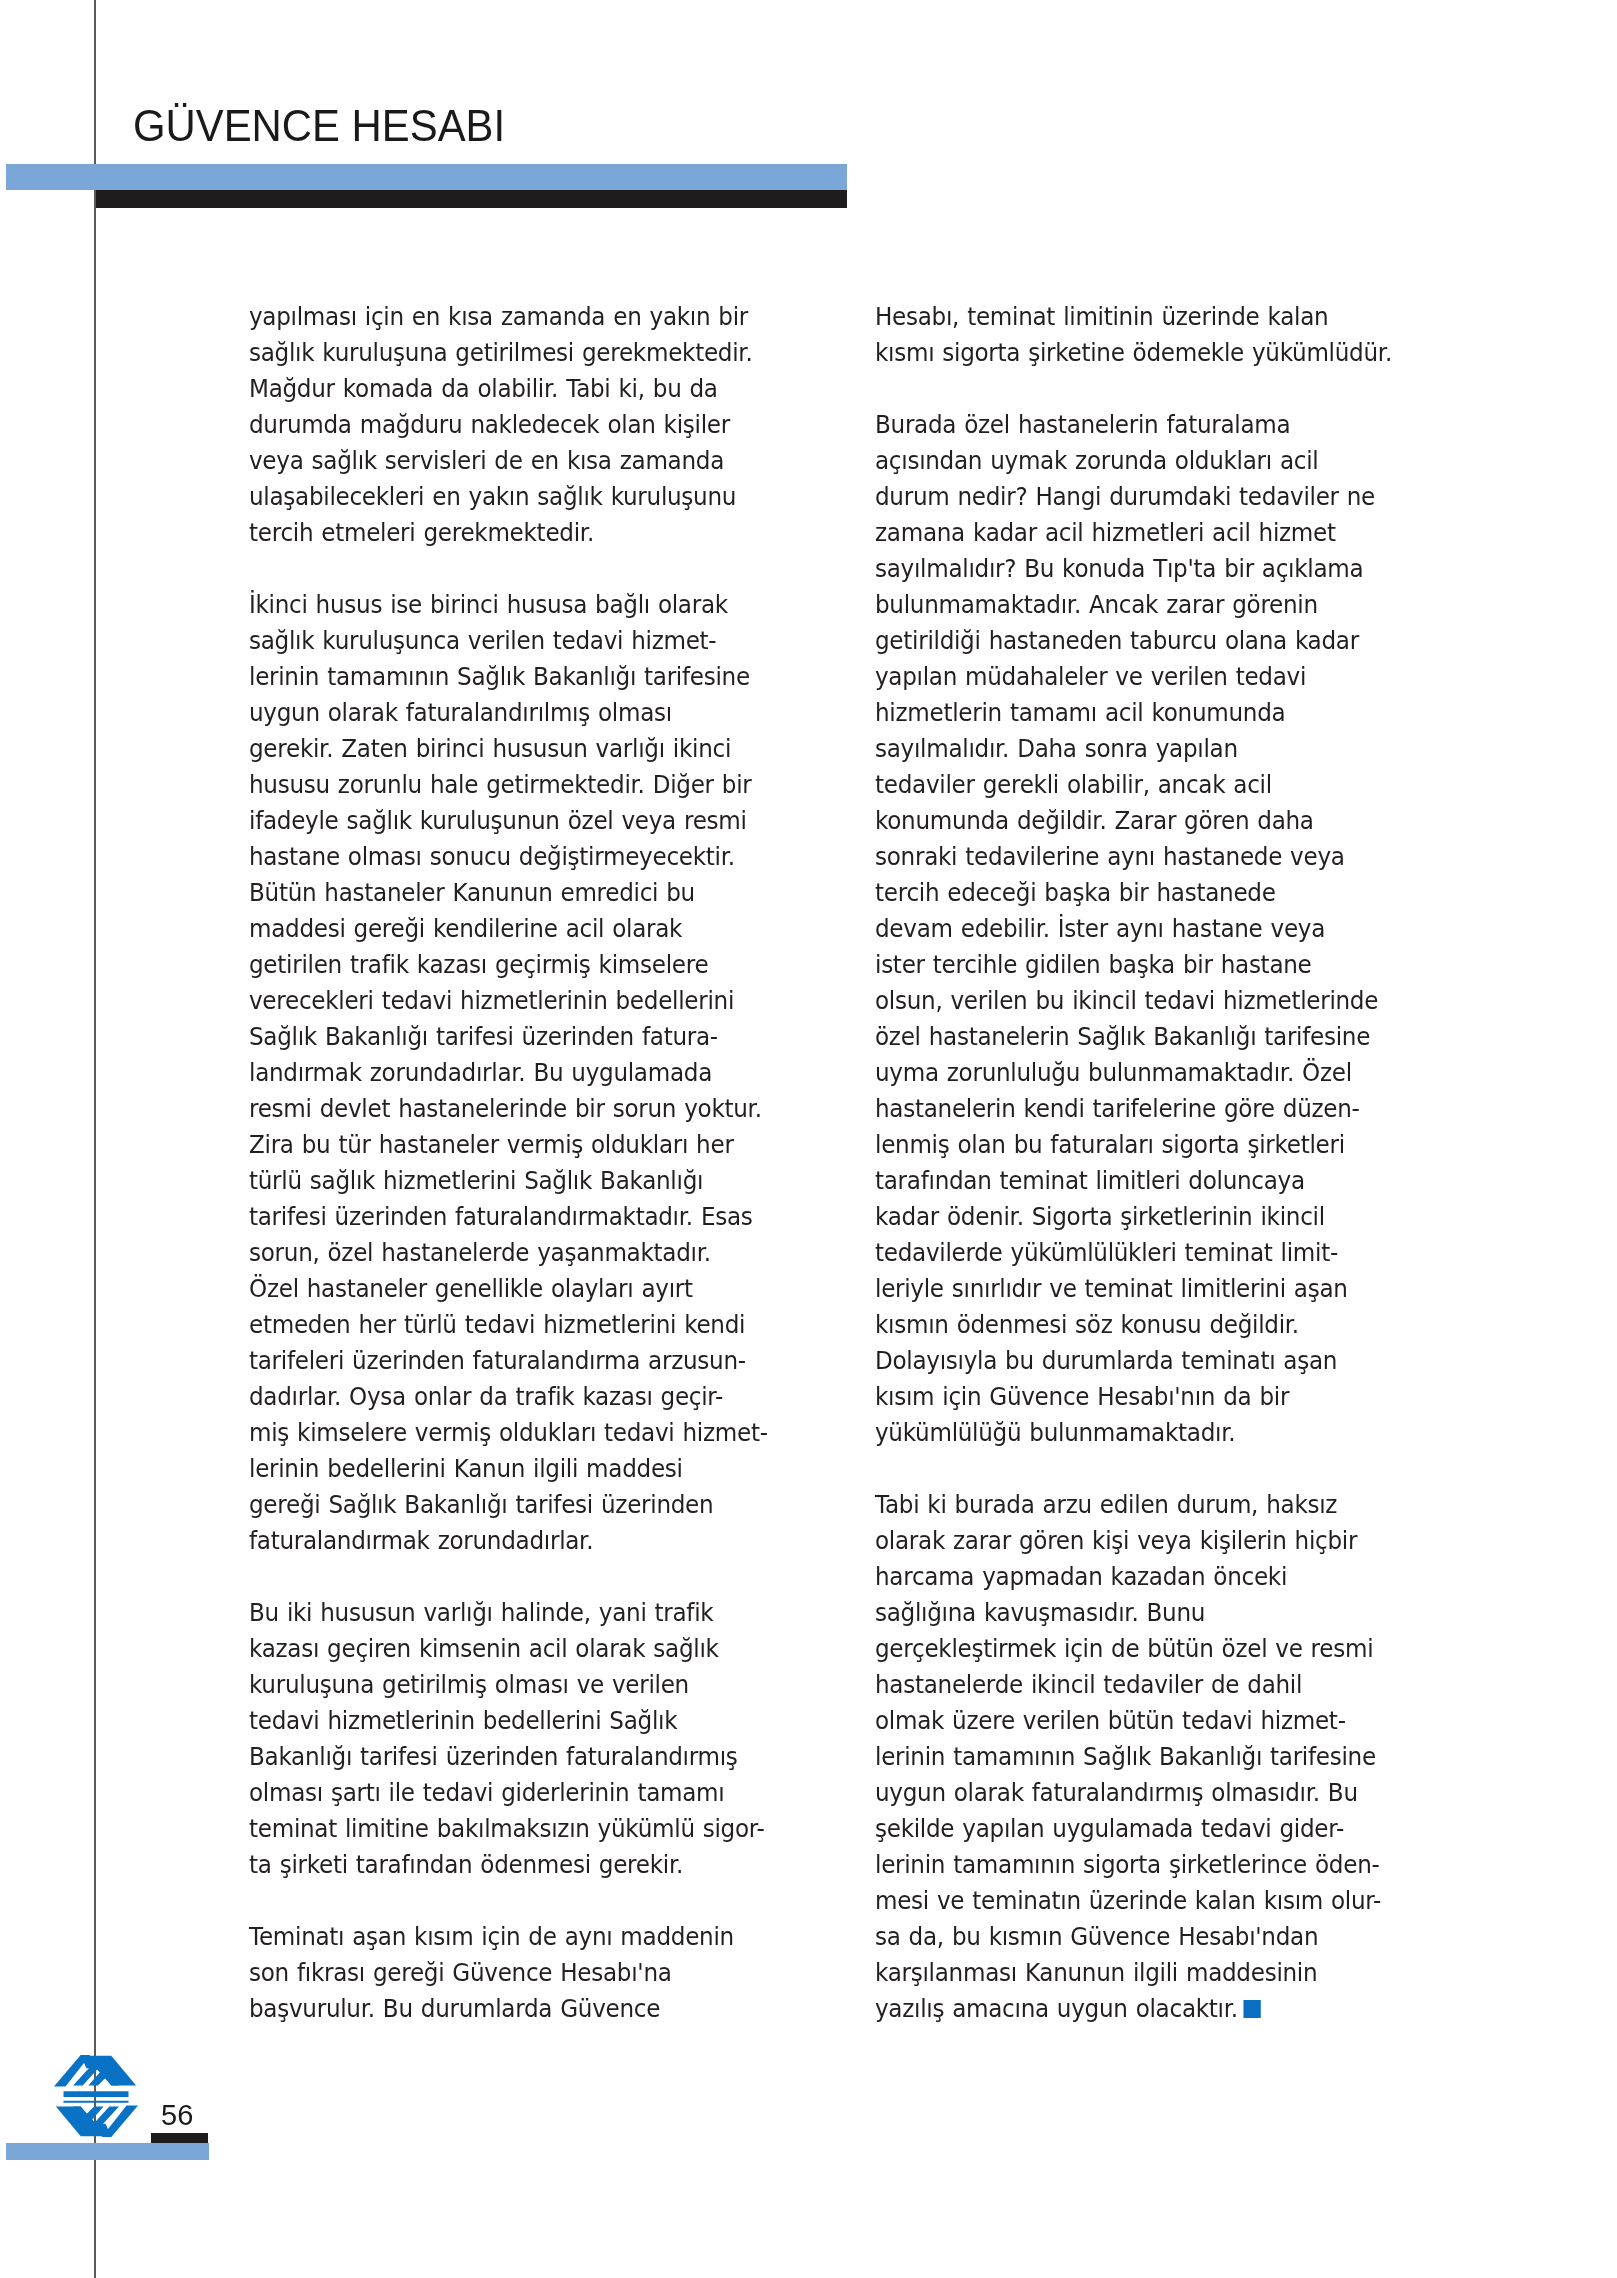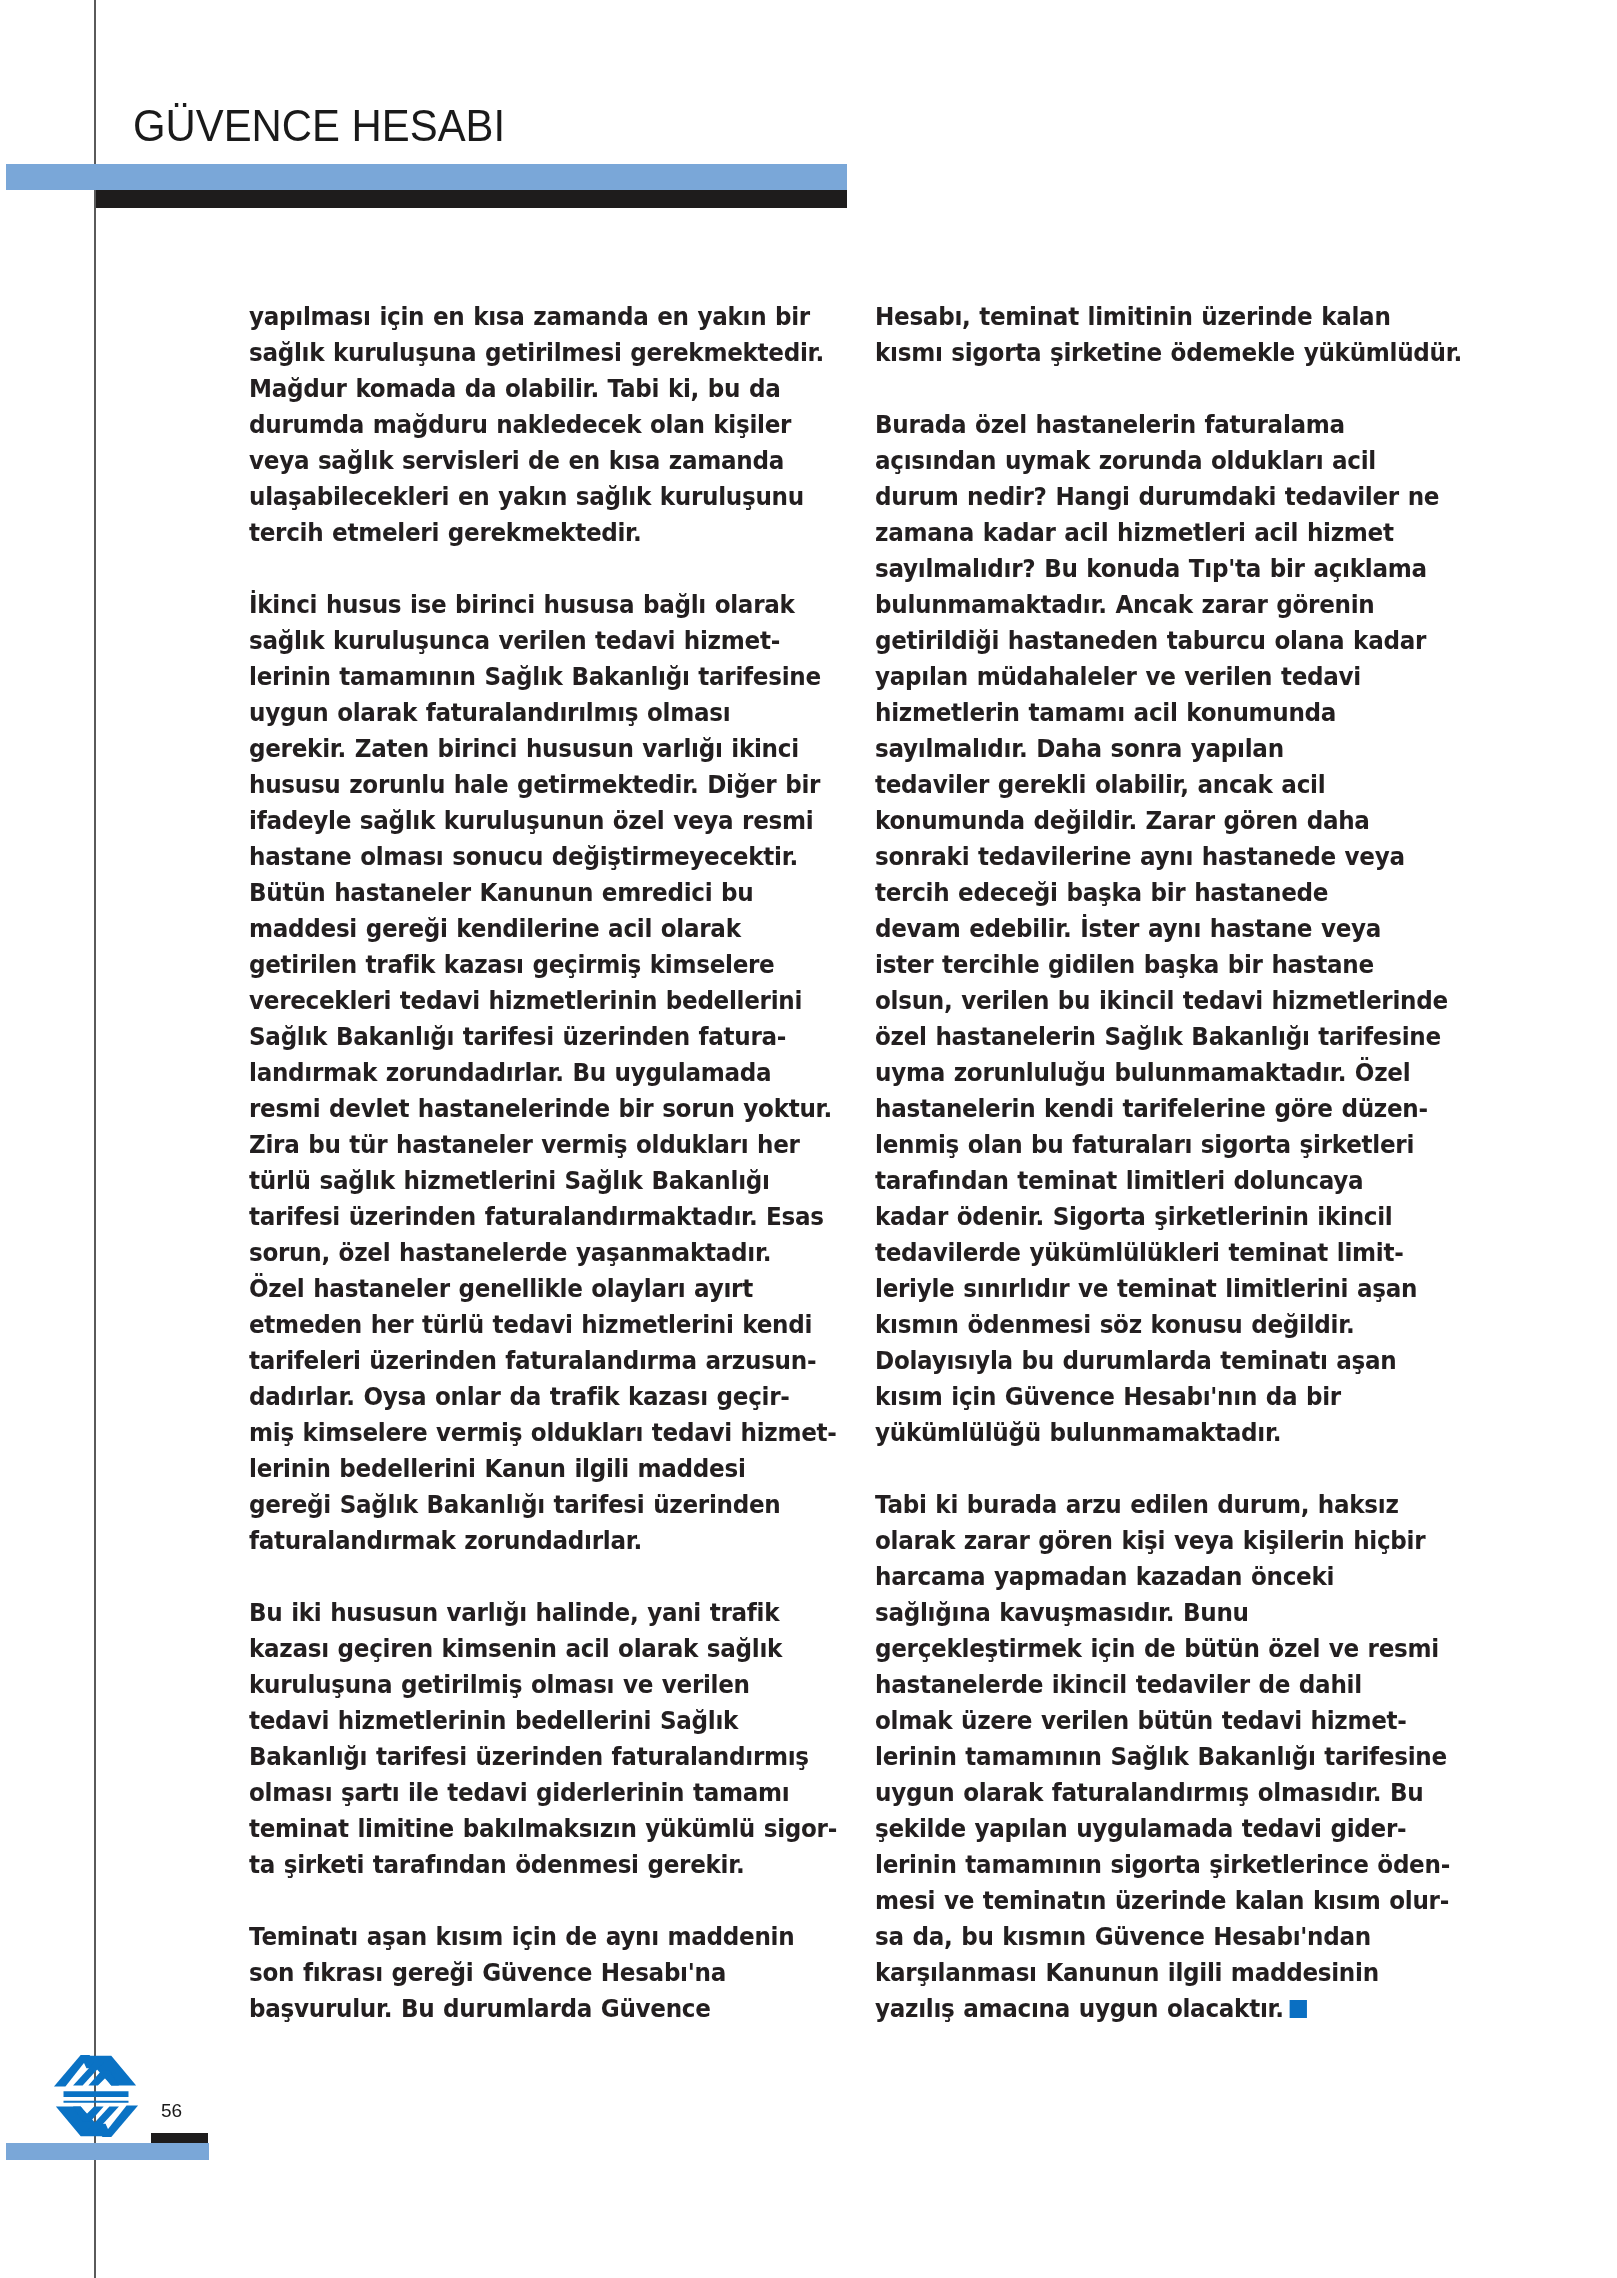--- a/index.html
+++ b/index.html
@@ -5,31 +5,31 @@
   html, body { margin: 0; padding: 0; background: #ffffff; }
   body { width: 1617px; height: 2279px; position: relative; overflow: hidden;
          font-family: "DejaVu Sans", sans-serif; color: #231f20; }
   .vline { position: absolute; left: 94px; top: 0; width: 1.9px; height: 2279px; background: #5a5a5a; }
   .title { position: absolute; left: 133px; top: 103px; font-family: "Liberation Sans", sans-serif;
            font-size: 45px; letter-spacing: 0px; color: #1a1a1a; line-height: 1; transform: scaleX(0.93);
            transform-origin: left top; white-space: nowrap; }
   .bar-blue-top { position: absolute; left: 5.7px; top: 164px; width: 841px; height: 26px; background: #7aa7d8; }
   .bar-black-top { position: absolute; left: 96px; top: 190px; width: 751px; height: 18px; background: #1e1c1c; }
 
-  .col { position: absolute; top: 299px; width: 621px; font-weight: bold; }
+  .col { position: absolute; top: 299px; width: 621px; }
   .col-left { left: 249px; }
   .col-right { left: 875px; }
   .line { height: 36px; line-height: 36px; font-size: 24px; white-space: nowrap;
           letter-spacing: -0.3px; word-spacing: 1px; }
   .blank { height: 36px; }
 
   .endmark { display: inline-block; width: 18px; height: 18px; background: #0a6fc2; vertical-align: -1px; margin-left: 5.7px; }
 
   .logo { position: absolute; left: 52px; top: 2053px; width: 88px; height: 86px; }
-  .page-num { position: absolute; left: 161px; top: 2101px; font-family: "Liberation Sans", sans-serif; font-size: 19px; color: #1a1a1a; line-height: 1; }
+  .page-num { position: absolute; left: 161px; top: 2101px; font-family: "Liberation Sans", sans-serif; font-size: 29px; color: #1a1a1a; line-height: 1; }
   .bar-black-bot { position: absolute; left: 151px; top: 2133px; width: 57px; height: 10.5px; background: #1e1c1c; }
   .bar-blue-bot { position: absolute; left: 5.7px; top: 2143px; width: 203px; height: 17px; background: #7aa7d8; }
 </style>
 </head>
 <body>
 
 <div class="vline"></div>
 
 <div class="title">GÜVENCE HESABI</div>
 <div class="bar-blue-top"></div>

